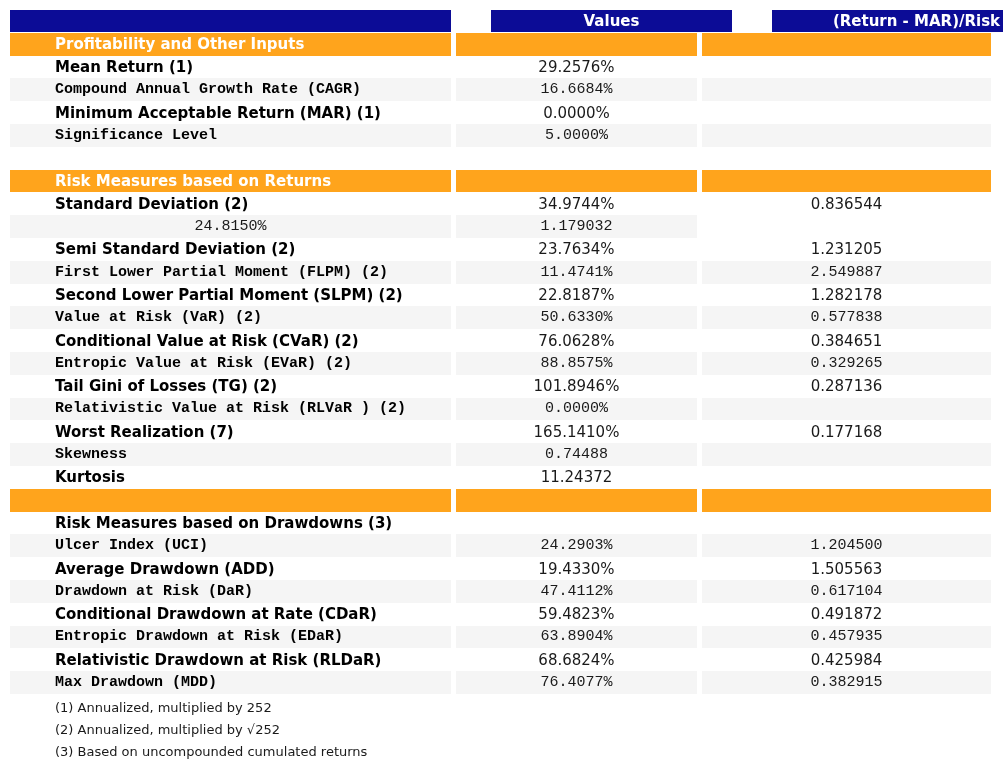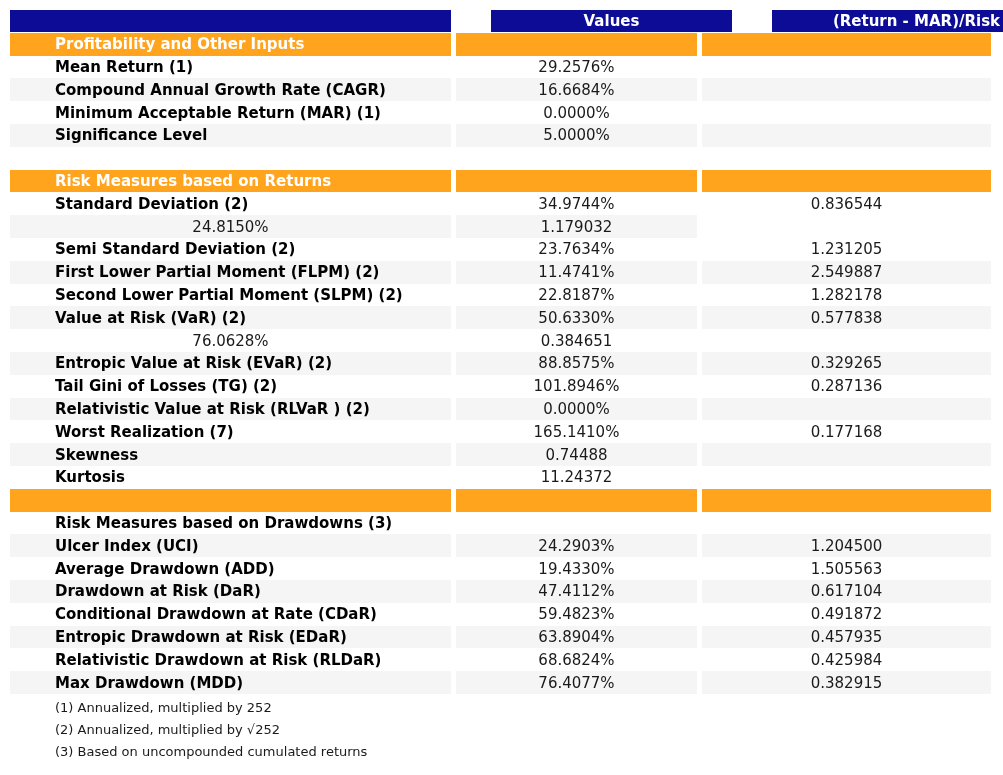--- a/index.html
+++ b/index.html
@@ -22,21 +22,21 @@
   .cell-label{padding-left:45px;font-weight:bold;font-size:15px;color:#000;justify-content:flex-start;}
   .cell-value,.cell-ratio{justify-content:center;font-size:15px;color:#1a1a1a;font-weight:normal;}
   
   .row.header{border-bottom:1px solid #ffffff;height:21.8px;gap:40px;}
   .row.header .cell{background:var(--navy);}
   .row.header .cell-value,.row.header .cell-ratio{color:#ffffff;font-weight:bold;font-size:15px;}
   
   .row.section .cell{background:var(--orange);}
   .row.section .cell-label{color:#ffffff;}
   
-  .row.data.shade .cell{background:var(--stripe);}
+  .row.data.shade .cell{background:var(--stripe);font-family:Liberation Mono, monospace;}
   
   .row.spacer .cell{background:transparent;}
   
   .footnotes{position:absolute;left:55px;top:697px;}
   .footnote{font-size:13px;color:#1a1a1a;line-height:22px;white-space:nowrap;}
 </style>
 </head>
 <body>
 
 <div class="report">
@@ -117,20 +117,21 @@
     <div class="cell cell-ratio">1.282178</div>
   </div>
 
   <div class="row data shade">
     <div class="cell cell-label">Value at Risk (VaR) (2)</div>
     <div class="cell cell-value">50.6330%</div>
     <div class="cell cell-ratio">0.577838</div>
   </div>
 
   <div class="row data">
+    <div class="cell cell-label">Conditional Value at Risk (CVaR) (2)</div>
     <div class="cell cell-value">76.0628%</div>
     <div class="cell cell-ratio">0.384651</div>
   </div>
 
   <div class="row data shade">
     <div class="cell cell-label">Entropic Value at Risk (EVaR) (2)</div>
     <div class="cell cell-value">88.8575%</div>
     <div class="cell cell-ratio">0.329265</div>
   </div>
 

